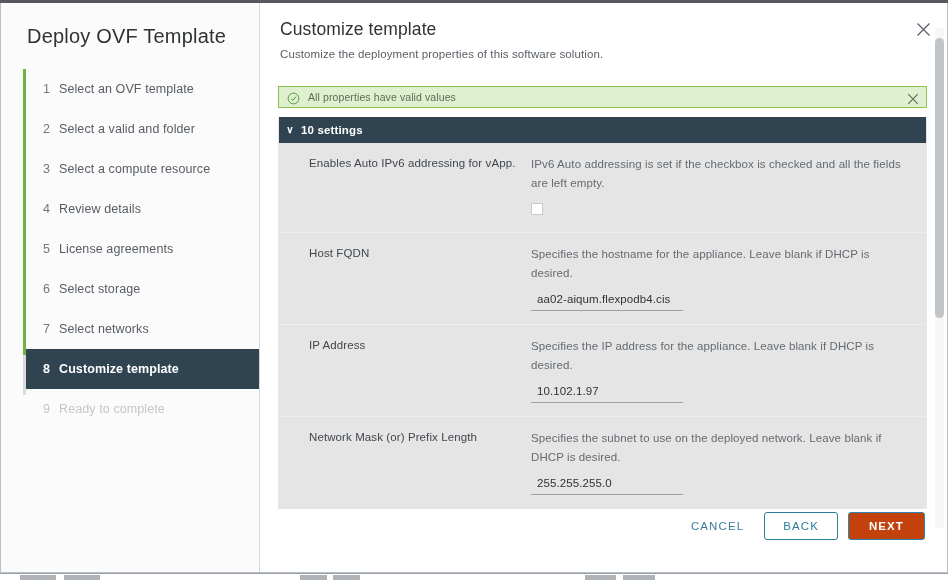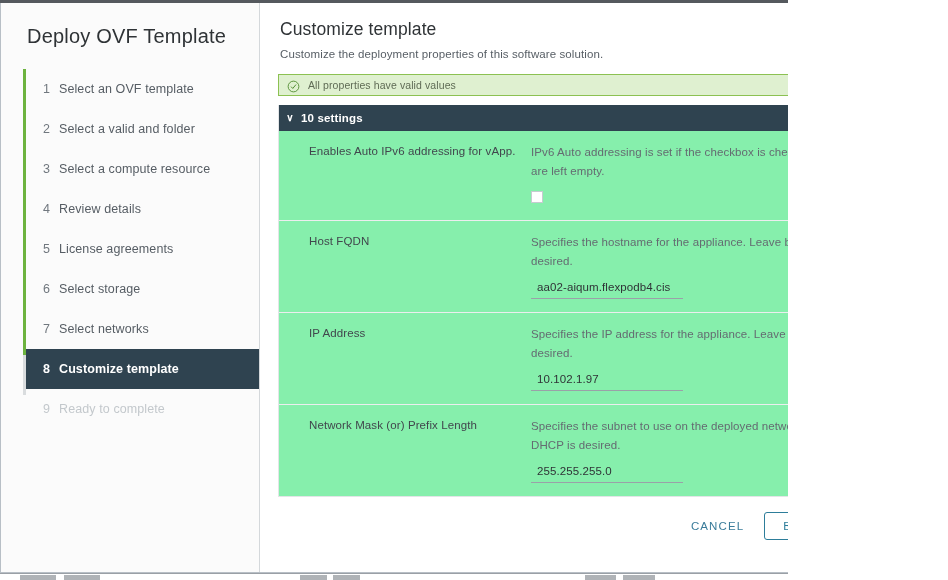--- a/index.html
+++ b/index.html
@@ -7,21 +7,21 @@
     margin: 0; padding: 0;
     width: 948px; height: 580px;
     overflow: hidden;
     background: #ffffff;
     font-family: "Liberation Sans", sans-serif;
   }
 
   
   #page {
     position: relative;
-    width: 788px; height: 580px;
+    width: 948px; height: 580px;
     background: #ffffff;
     overflow: hidden;
     padding-left: 48px;
   }
   .bg-topline {
     position: absolute; left: 0; top: 0; width: 948px; height: 3px;
     background: #55595e;
   }
   .bg-panel-left {
     position: absolute; left: 1px; top: 3px; width: 423px; height: 569px;
@@ -117,21 +117,21 @@
   .ct-title {
     font-size: 17.5px; color: #2f3336; font-weight: 400;
     letter-spacing: .1px; line-height: 24px;
   }
   .ct-sub {
     font-size: 11.5px; color: #575e65; margin-top: 7px; letter-spacing: .1px;
   }
 
   .scrollarea {
     flex: 1;
-    margin: 14px 0 0 0;
+    margin: 26px 0 0 0;
     padding: 0 20px 0 18px;
     position: relative;
     overflow: hidden;
   }
 
   .alert {
     height: 22px;
     background: #dff0d0;
     border: 1px solid #8cc152;
     display: flex; align-items: center;
@@ -159,21 +159,21 @@
     cursor: pointer;
   }
   .sec-head .chev { width: 22px; text-align: center; font-size: 10px; line-height: 1; }
   .sec-head .sec-name { width: 256px; }
   .sec-head .sec-count { }
 
   .prow {
     display: flex;
     border-bottom: 1px solid #eceeef;
     padding: 12px 0 13px 0;
-    background: #86efac;
+    background: #e5e5e5;
   }
   .prow:last-child { border-bottom: none; }
   .pname {
     width: 252px; min-width: 252px;
     padding-left: 30px;
     font-size: 11.5px; color: #41474d;
     letter-spacing: .1px;
     line-height: 16px;
   }
   .pdesc { flex: 1; padding-right: 18px; }

